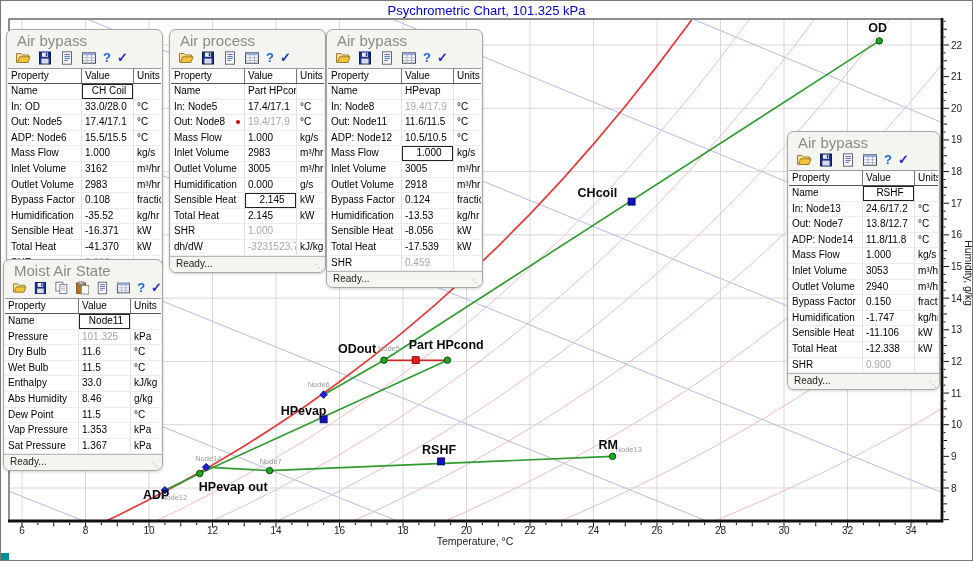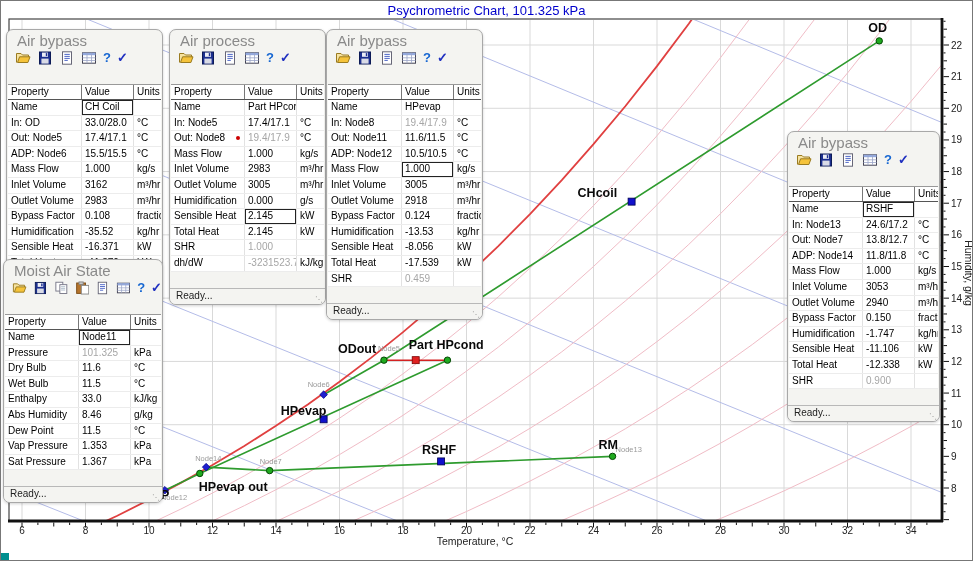--- a/index.html
+++ b/index.html
@@ -15,30 +15,30 @@
   .p1{left:5px;top:28px;width:157px;}
   .p2{left:168px;top:28px;width:157px;}
   .p3{left:325px;top:28px;width:157px;}
   .p4{left:786px;top:130px;width:153px;}
   .p5{left:2px;top:258px;width:160px;}
   .ptitle{color:#8a8a8a;font-size:15px;padding:4px 0 1px 10px;line-height:13px;height:13px;}
   .ptools{height:20px;display:flex;align-items:center;gap:6px;padding-left:8px;}
   .tico{width:16px;height:14px;display:block;}
   .tq{color:#1767d2;font-weight:bold;font-size:13px;line-height:14px;display:inline-block;}
   .tck{color:#2030c0;font-weight:bold;font-size:13px;line-height:14px;display:inline-block;}
-  .ptable{background:#fff;margin:16px 1px;}
+  .ptable{background:#fff;margin:0 1px;}
   .phead,.prow{display:grid;grid-template-columns:74px 52px 1fr;}
   .phead{border-top:1px solid #999;border-bottom:1px solid #555;height:14px;line-height:14px;}
   .phead span{padding-left:3px;overflow:hidden;white-space:nowrap;}
   .phead span:nth-child(-n+2){border-right:1px solid #777;}
   .prow{height:14.6px;line-height:14.6px;border-bottom:1px solid #ececec;}
   .prow span{padding-left:3px;overflow:hidden;white-space:nowrap;}
   .prow .c1,.prow .c2{border-right:1px solid #e2e2e2;}
   .pv-gray{color:#a6a6a6;}
-  .pv-box{box-shadow:inset 0 0 0 1px #222;}
+  .pv-box{box-shadow:inset 0 0 0 1px #222;text-align:center;}
   .dot{display:inline-block;width:4px;height:4px;background:#c00;border-radius:50%;float:right;margin:5px 4px 0 0;}
   .pstatus{border-top:1px solid #b8b8b8;background:#f4f4f1;color:#222;font-size:10px;
            padding:1px 4px 2px 6px;height:12px;position:relative;}
   .grip{position:absolute;right:2px;bottom:0;color:#999;font-size:8px;}
 </style>
 </head>
 <body>
 
 <div id="page">
   <svg id="chart" viewBox="0 0 973 561">

